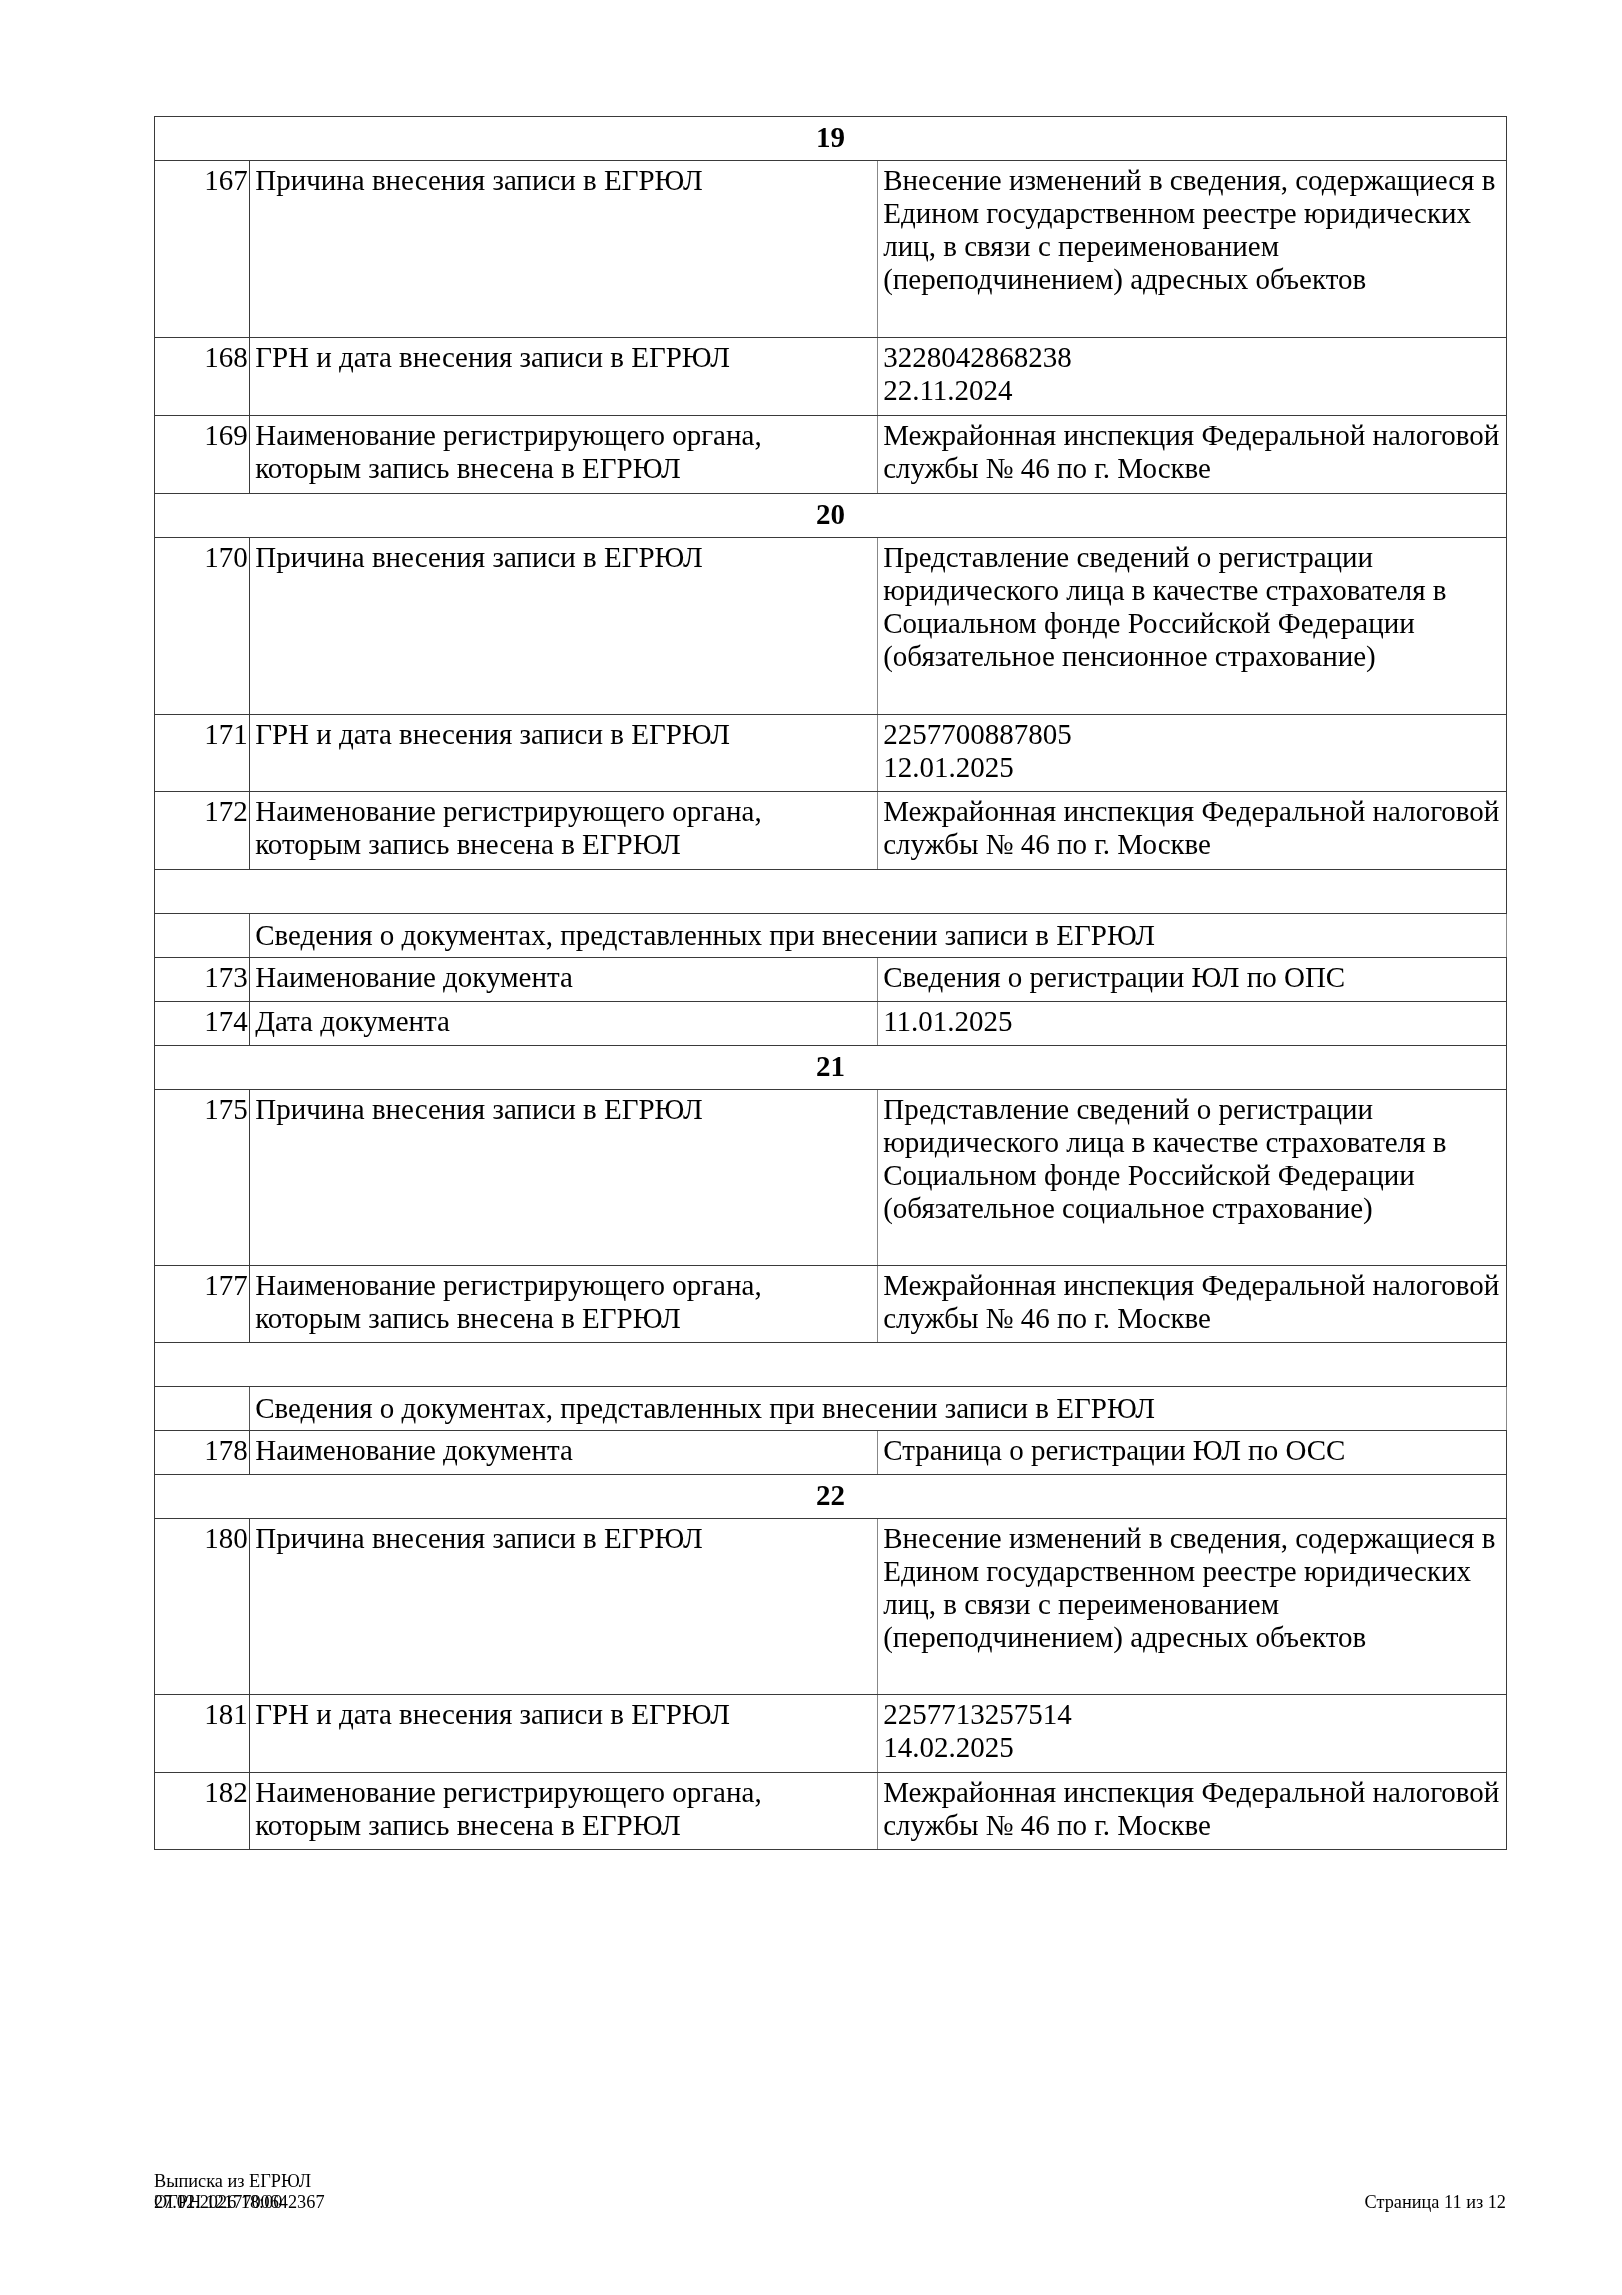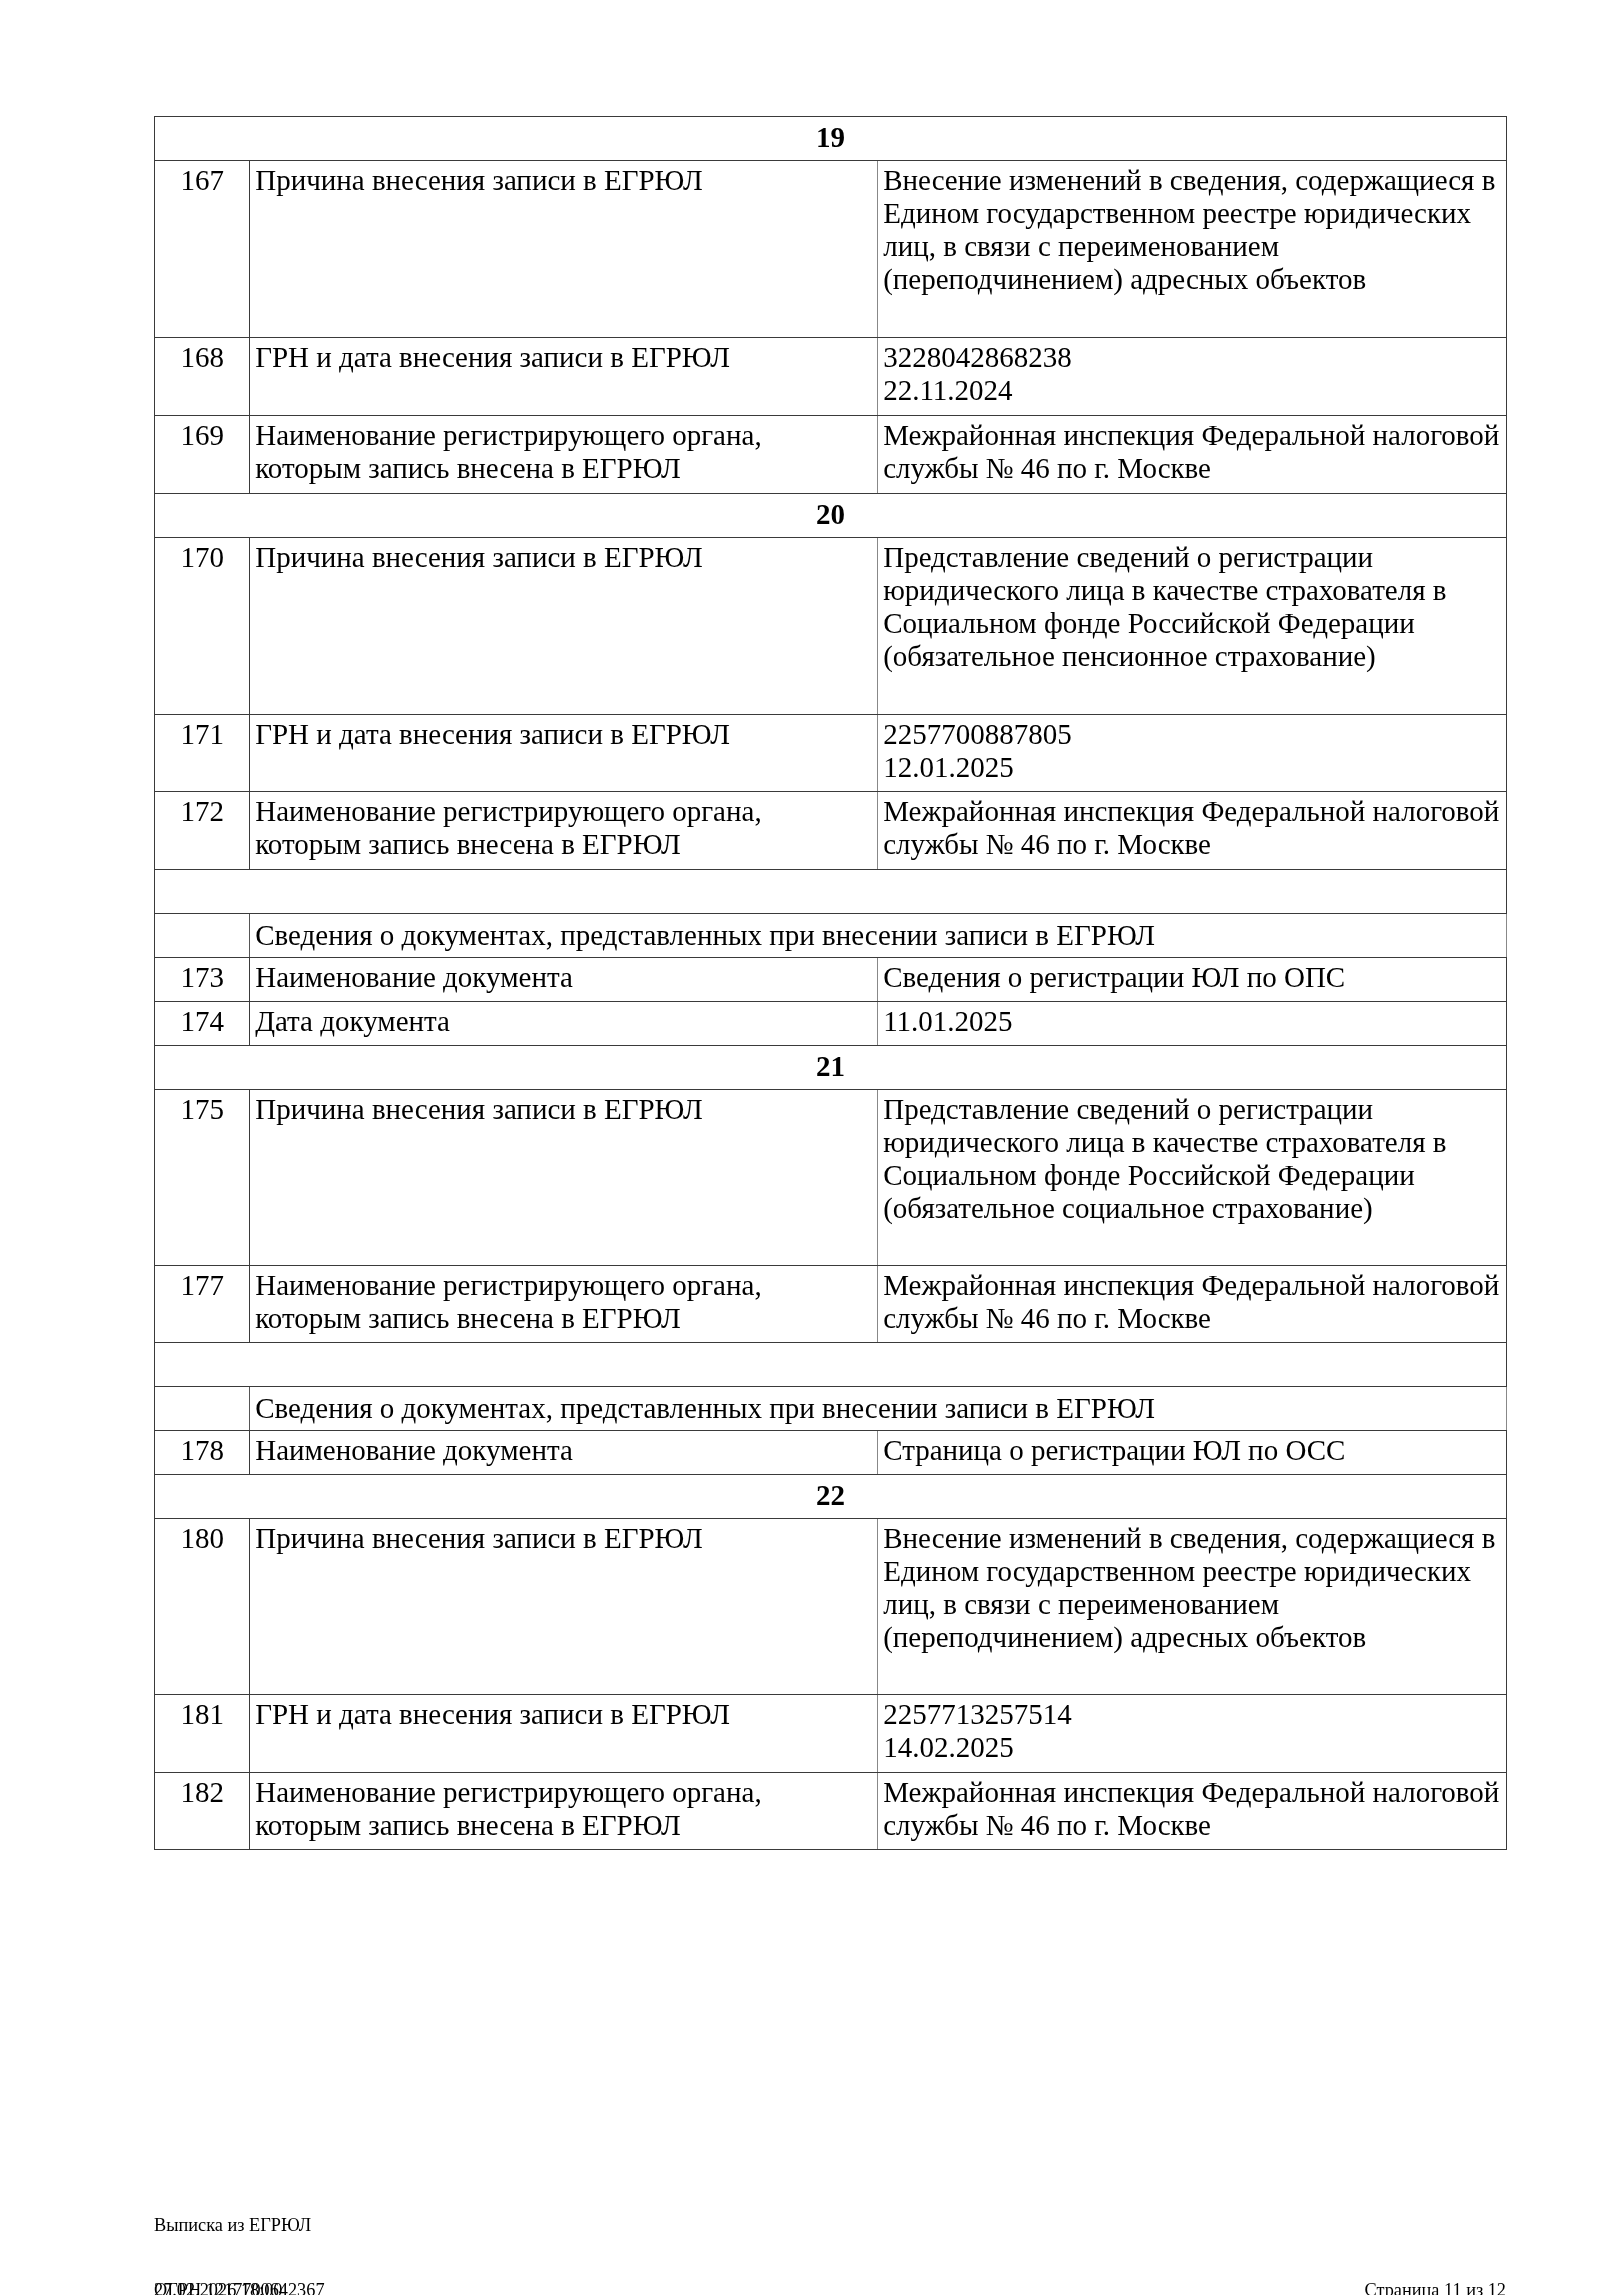--- a/index.html
+++ b/index.html
@@ -12,33 +12,33 @@
     border-collapse: collapse; table-layout: fixed;
     font-size: 29px; line-height: 33px;
   }
   .page-table td {
     border: 1.3px solid #3a3a3a; vertical-align: top; padding: 2.6px 5.2px 1.3px 5.2px;
     box-sizing: border-box;
   }
   .col-num { width: 95px; }
   .col-label { width: 628px; }
   .col-value { width: 629px; }
-  td.num { text-align: center; padding-left: 2px; padding-right: 1.3px; }
+  td.num { text-align: right; padding-left: 2px; padding-right: 1.3px; }
   td.num-empty { border-right: 0.7px solid #555; }
   td.label { border-left: 0.7px solid #555; border-right: 0.7px solid #888; }
   td.value { border-left: 0.7px solid #888; }
   tr.section td { text-align: center; font-weight: bold; height: 44px; padding-top: 3.9px; }
   tr.blank td { height: 44px; }
   tr.docs td { height: 44px; padding-top: 5.2px; }
   .value-line { display: block; }
   .footer {
     position: absolute; left: 154px; width: 1352px; top: 2171px;
     font-size: 18.3px; line-height: 21px; font-family: "Liberation Serif", serif;
   }
-  .footer-row { position: relative; height: 21px; margin-top: 44px; }
+  .footer-row { position: relative; height: 21px; }
   .footer-left { position: absolute; left: 0; }
   .footer-center { position: absolute; left: 0; right: 0; text-align: left; }
   .footer-right { position: absolute; right: 0; font-family: Liberation Serif, serif; }
 </style>
 </head>
 <body>
 
 <table class="page-table">
   <colgroup>
     <col class="col-num">

